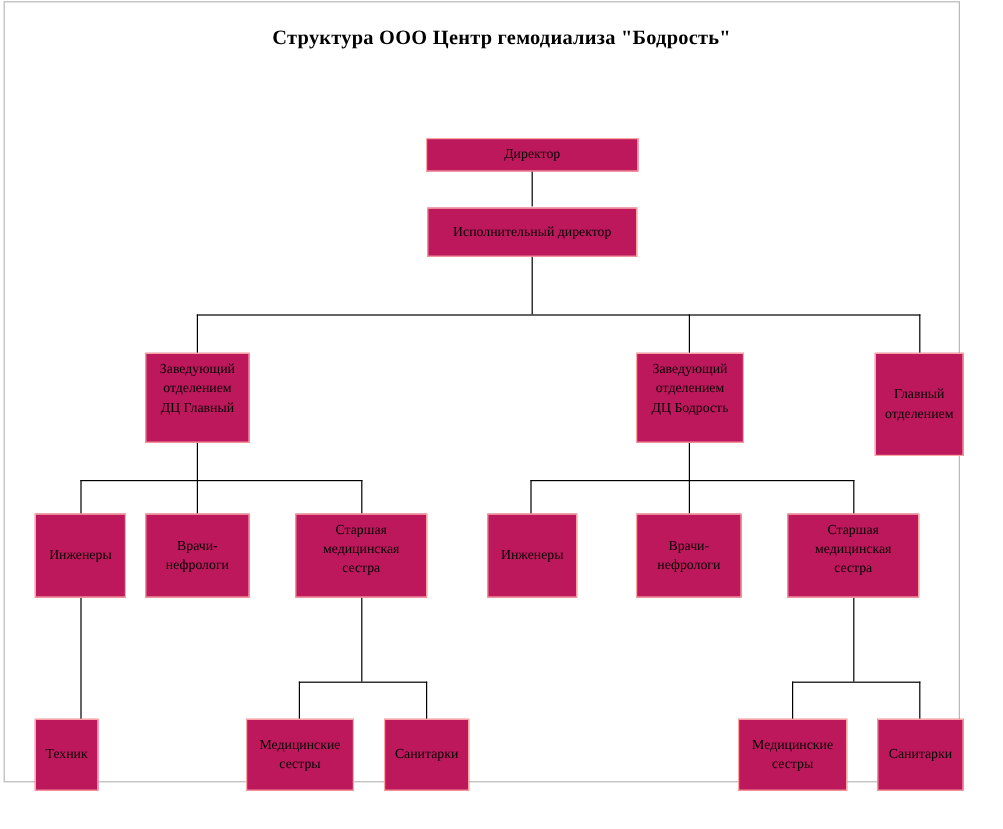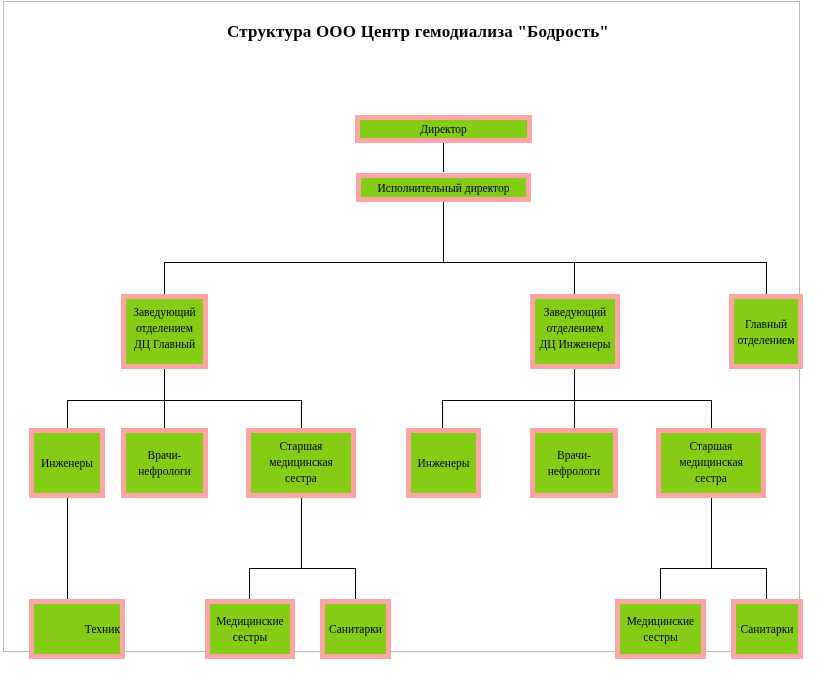--- a/index.html
+++ b/index.html
@@ -35,22 +35,22 @@
     text-align: center;
     font-size: 17px;
     font-weight: bold;
     color: #000000;
     letter-spacing: 0.2px;
     white-space: nowrap;
   }
   .node {
     position: absolute;
     box-sizing: border-box;
-    border: 5px solid #fca5a5;
-    background: #84cc16;
+    border: 1px solid #fca5a5;
+    background: #be185d;
     color: #000000;
     font-size: 11.5px;
     line-height: 16px;
     text-align: center;
     padding-top: 5px;
     z-index: 2;
   }
   .node.vcenter {
     display: flex;
     flex-direction: column;
@@ -104,37 +104,37 @@
 
   <div class="conn v" style="left:711px; top:498px; height:70px;"></div>
   <div class="conn h" style="left:660px; top:568px; width:107px;"></div>
   <div class="conn v" style="left:660px; top:568px; height:31px;"></div>
   <div class="conn v" style="left:766px; top:568px; height:31px;"></div>
 
   <div class="node vcenter" style="left:355px; top:115px; width:177px; height:28px;">
     <span class="ln">Директор</span>
   </div>
 
-  <div class="node vcenter" style="left:356px; top:173px; width:175px; height:29px;">
+  <div class="node vcenter" style="left:356px; top:173px; width:175px; height:41px;">
     <span class="ln">Исполнительный директор</span>
   </div>
 
   <div class="node" style="left:121px; top:294px; width:87px; height:75px;">
     <span class="ln">Заведующий</span>
     <span class="ln">отделением</span>
     <span class="ln">ДЦ Главный</span>
   </div>
 
   <div class="node" style="left:530px; top:294px; width:90px; height:75px;">
     <span class="ln">Заведующий</span>
     <span class="ln">отделением</span>
-    <span class="ln">ДЦ Инженеры</span>
+    <span class="ln">ДЦ Бодрость</span>
   </div>
 
-  <div class="node vcenter" style="left:729px; top:294px; width:74px; height:75px;">
+  <div class="node vcenter" style="left:729px; top:294px; width:74px; height:86px;">
     <span class="ln">Главный</span>
     <span class="ln">отделением</span>
   </div>
 
   <div class="node vcenter" style="left:29px; top:428px; width:76px; height:70px;">
     <span class="ln">Инженеры</span>
   </div>
 
   <div class="node vcenter" style="left:121px; top:428px; width:87px; height:70px;">
     <span class="ln">Врачи-</span>
@@ -155,21 +155,21 @@
     <span class="ln">Врачи-</span>
     <span class="ln">нефрологи</span>
   </div>
 
   <div class="node" style="left:656px; top:428px; width:110px; height:70px;">
     <span class="ln">Старшая</span>
     <span class="ln">медицинская</span>
     <span class="ln">сестра</span>
   </div>
 
-  <div class="node vcenter" style="left:29px; top:599px; width:96px; height:60px;align-items:flex-end;">
+  <div class="node vcenter" style="left:29px; top:599px; width:53px; height:60px;">
     <span class="ln">Техник</span>
   </div>
 
   <div class="node vcenter" style="left:205px; top:599px; width:90px; height:60px;">
     <span class="ln">Медицинские</span>
     <span class="ln">сестры</span>
   </div>
 
   <div class="node vcenter" style="left:320px; top:599px; width:71px; height:60px;">
     <span class="ln">Санитарки</span>

